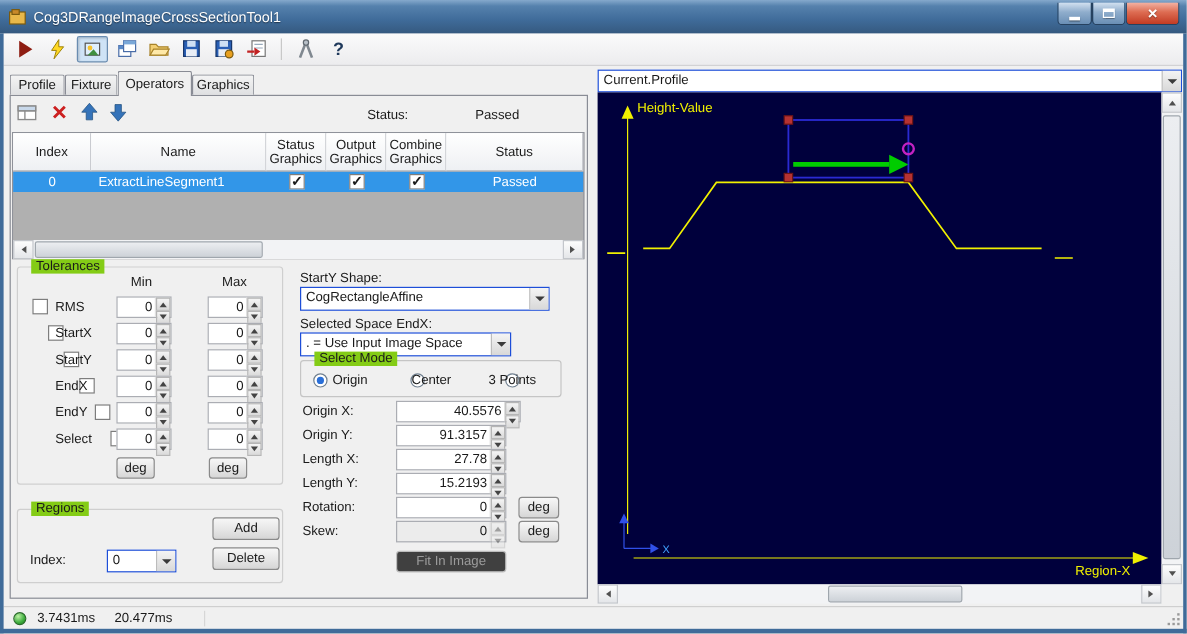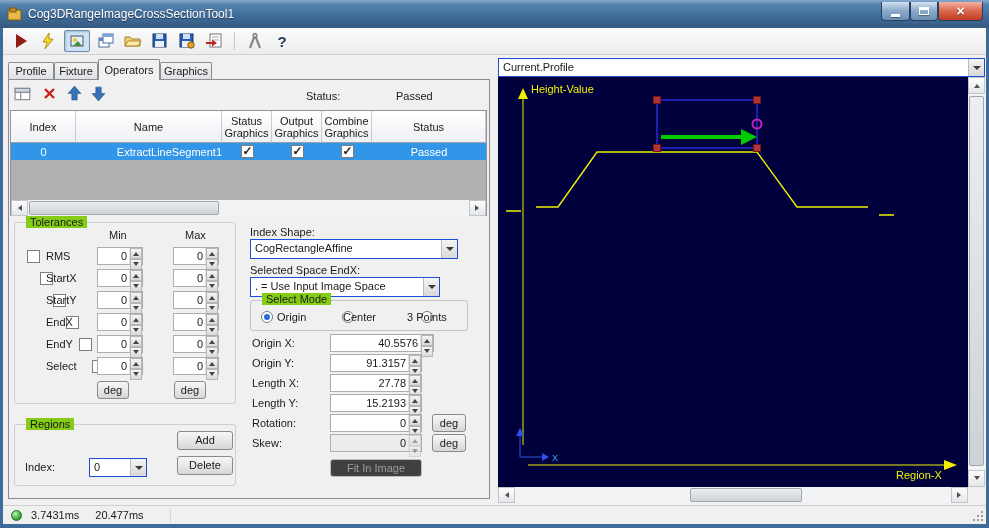--- a/index.html
+++ b/index.html
@@ -26,21 +26,21 @@
   .tab{position:absolute;border:1px solid #898c95;border-bottom:none;background:linear-gradient(#f4f4f4,#dfe0e2);font-size:11px;text-align:center;border-radius:2px 2px 0 0;line-height:16px}
   .tab.active{background:#f0f0f0;z-index:3;line-height:20px}
   .tabpage{position:absolute;left:8px;top:79px;width:482px;height:420px;border:1px solid #898c95;background:#f0f0f0}
   .lbl{white-space:nowrap}
   
   .grid-wrap{position:absolute;left:10px;top:110px;width:477px;height:106px;border:1px solid #8f929a;background:#b0b0b0}
   .thead{display:flex;height:32px;background:#fff}
   .th{border-right:1px solid #c9cbd0;border-bottom:1px solid #9da0a6;background:linear-gradient(#ffffff,#eef0f3);display:flex;flex-direction:column;align-items:center;justify-content:center;line-height:12px;overflow:hidden}
   .tr{display:flex;height:17px;background:#3296e8;color:#fff;align-items:center}
   .td{text-align:center;overflow:hidden;white-space:nowrap}
-  .td.name{text-align:right;padding-left:6px}
+  .td.name{text-align:left;padding-left:6px}
   .checkbox{width:13px;height:13px;background:#fff;border:1px solid #7d7d7d;display:inline-block;position:relative;vertical-align:middle}
   .checkbox.checked::after{content:"\2713";position:absolute;left:1px;top:-2px;font-size:12px;font-weight:bold;color:#1a1a1a}
   .radio{width:12px;height:12px;border-radius:50%;background:#fff;border:1px solid #6f7f8f;display:inline-block;position:relative}
   .radio.checked::after{content:"";position:absolute;left:2px;top:2px;width:6px;height:6px;border-radius:50%;background:#2a6fd8}
   
   .sb-track{position:absolute;background:#f2f3f5}
   .sb-btn{position:absolute;background:linear-gradient(#fdfdfd,#e4e6e9);border:1px solid #c3c6cb;display:flex;align-items:center;justify-content:center}
   .sb-btn::after{content:"";display:block;width:0;height:0;border:3px solid transparent}
   .sb-btn.left::after{border-right:4px solid #505050;margin-right:2px}
   .sb-btn.right::after{border-left:4px solid #505050;margin-left:2px}
@@ -312,27 +312,27 @@
     <span class="legend">Regions</span>
     <span class="btn abs" style="left:162px;top:6px;width:56px;height:19px;line-height:17px">Add</span>
     <span class="abs lbl" style="left:10px;top:36px">Index:</span>
     <span class="combo abs" style="left:74px;top:33px;width:58px;height:19px">
       <span class="combo-text">0</span>
       <span class="combo-arrow"></span>
     </span>
     <span class="btn abs" style="left:162px;top:31px;width:56px;height:19px;line-height:17px">Delete</span>
   </div>
 
-  <span class="abs lbl" style="left:250px;top:226px">Index Shape:</span>
+  <span class="abs lbl" style="left:250px;top:226px">StartY Shape:</span>
   <span class="combo abs" style="left:250px;top:239px;width:208px;height:20px">
     <span class="combo-text">CogRectangleAffine</span>
     <span class="combo-arrow"></span>
   </span>
   <span class="abs lbl" style="left:250px;top:264px">Selected Space EndX:</span>
-  <span class="combo abs" style="left:250px;top:277px;width:190px;height:20px">
+  <span class="combo abs" style="left:250px;top:277px;width:176px;height:20px">
     <span class="combo-text">. = Use Input Image Space</span>
     <span class="combo-arrow"></span>
   </span>
 
   <div class="groupbox" style="left:250px;top:300px;width:218px;height:31px;border-color:#c5c5c5">
     <span class="legend" style="top:-8px">Select Mode</span>
     <span class="radio abs checked" style="left:10px;top:10px"></span>
     <span class="abs lbl" style="left:26px;top:10px">Origin</span>
     <span class="radio abs" style="left:76px;top:10px"></span>
     <span class="abs lbl" style="left:92px;top:10px">Center</span>

